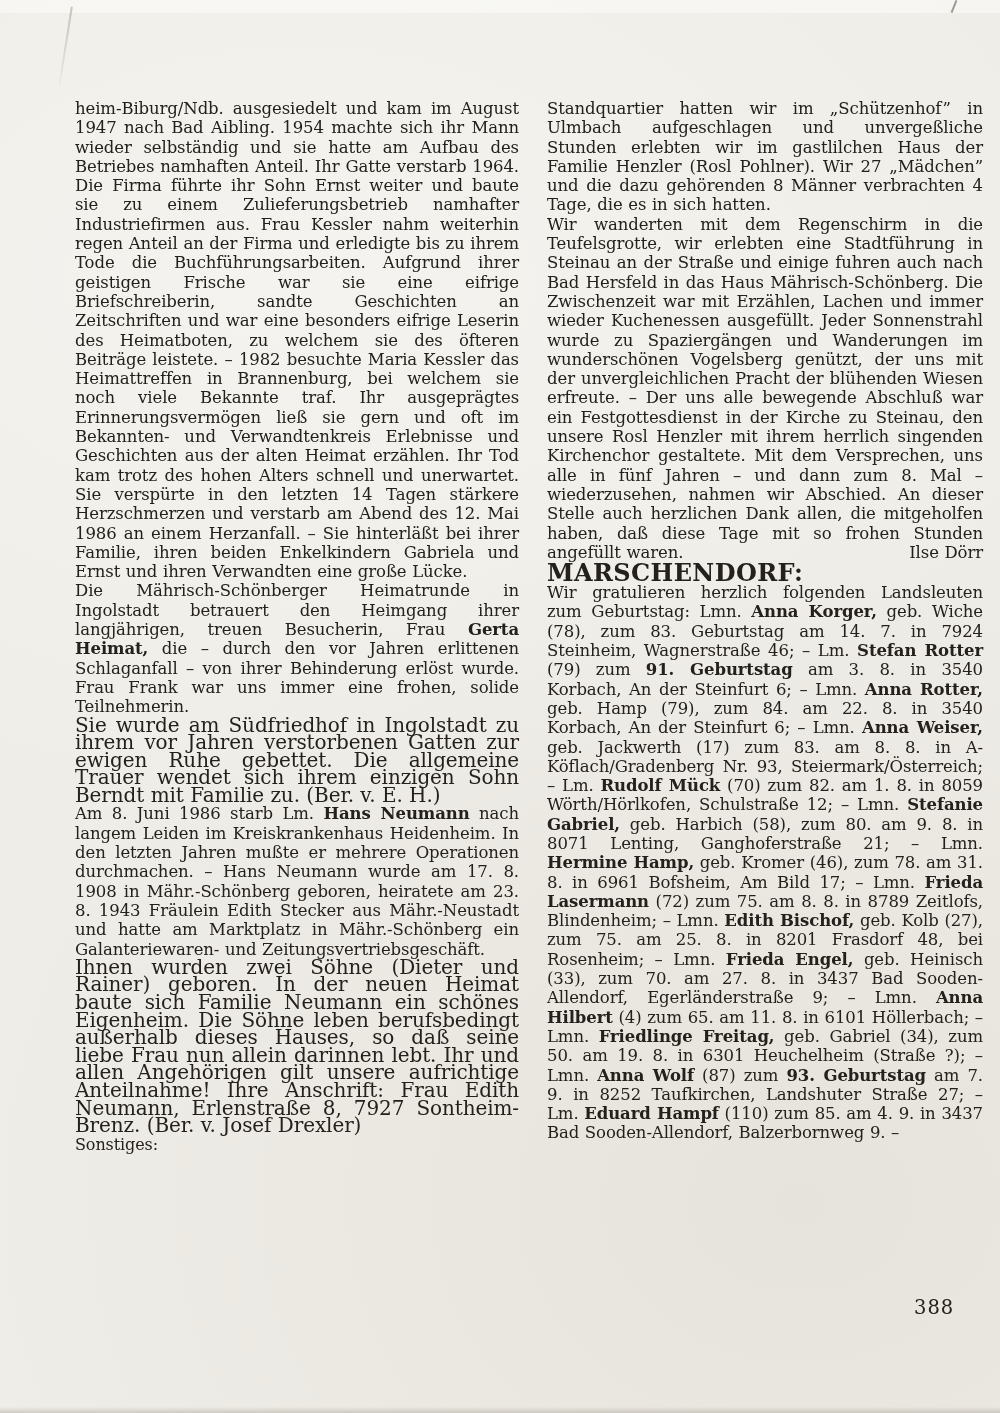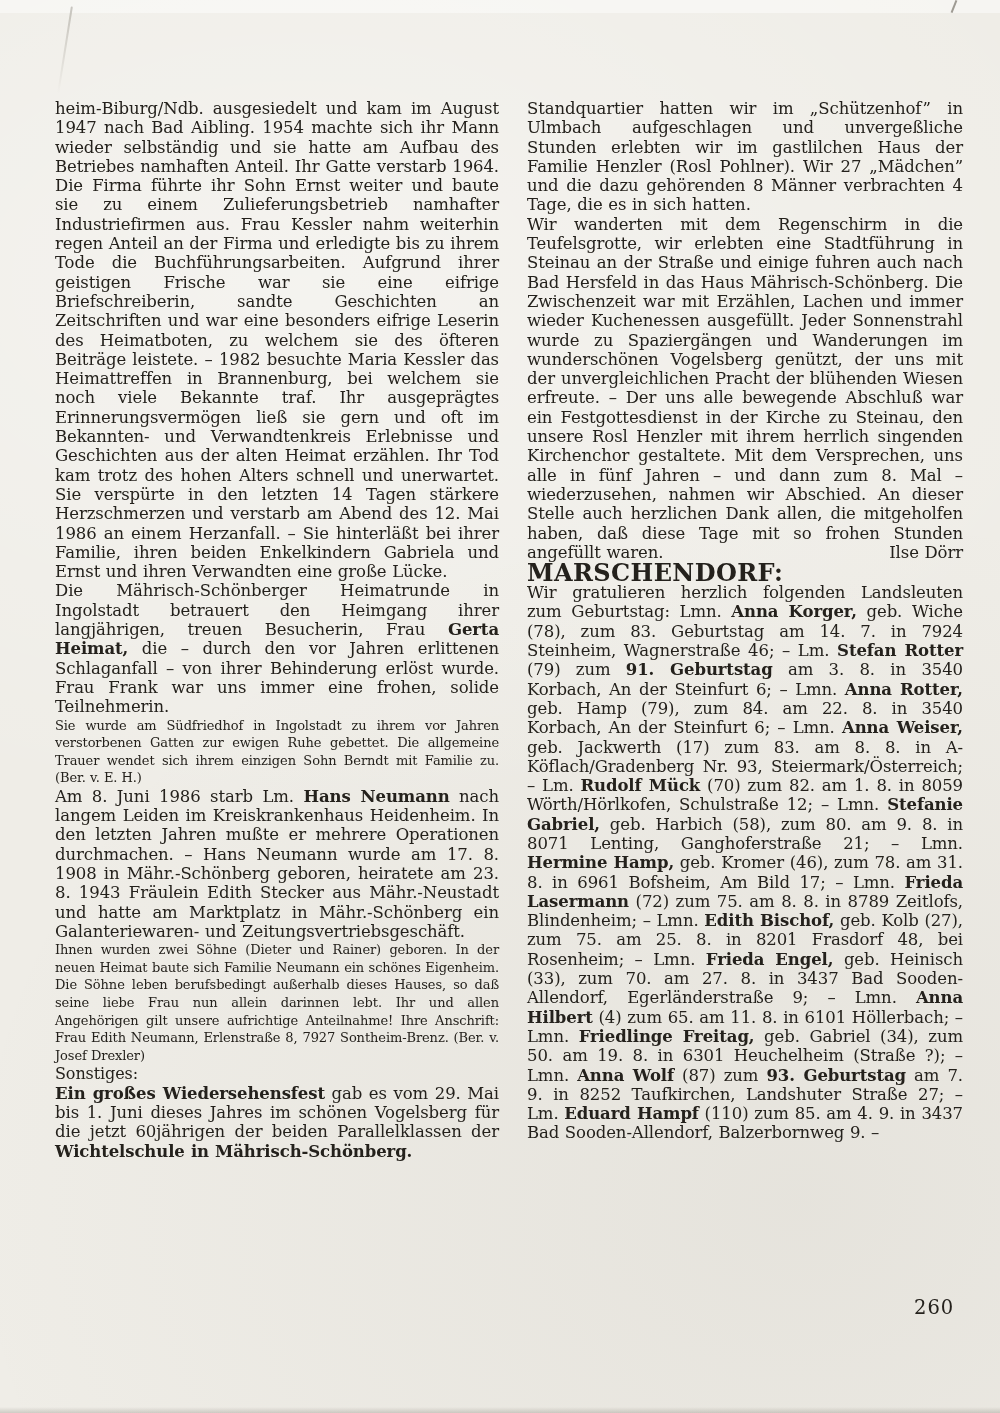--- a/index.html
+++ b/index.html
@@ -36,27 +36,28 @@
   }
   .top-light {
     position: absolute; left: 0; top: 0; width: 100%; height: 13px;
     background: rgba(255,255,255,0.45);
   }
 
   .col {
     position: absolute; top: 99px;
     text-align: justify;
     letter-spacing: -0.1px;
+    margin-left: 20px;
   }
   .col-left  { left: 55px;  width: 444px; }
   .col-right { left: 527px; width: 436px; }
 
   .col p, .col h3 { margin: 0; }
   .para       { font-size: 16.5px; line-height: 19.3px; word-spacing: 0.5px; }
-  .para-small { font-size: 13px; line-height: 17.6px; word-spacing: 0.2px; }
+  .para-small { font-size: 20px; line-height: 17.6px; word-spacing: 0.2px; }
   .heading    { font-size: 16px; line-height: 19.3px; font-weight: normal; }
   .heading-caps { font-size: 24px; line-height: 21px; font-weight: bold; letter-spacing: 0.4px; }
 
   .gap-sm { margin-top: 9px; }
   .gap-md { margin-top: 20px; }
   .gap-lg { margin-top: 27px; }
 
   .b   { font-weight: bold; }
   .sig { float: right; font-weight: normal; }
 
@@ -74,26 +75,25 @@
   <div class="crease"></div>
   <div class="scratch"></div>
 
   <div class="col col-left">
     <p class="para"><span>heim-Biburg/Ndb. ausgesiedelt und kam im August 1947 nach Bad Aibling. 1954 machte sich ihr Mann wieder selbständig und sie hatte am Aufbau des Betriebes namhaften Anteil. Ihr Gatte verstarb 1964. Die Firma führte ihr Sohn Ernst weiter und baute sie zu einem Zulieferungsbetrieb namhafter Industriefirmen aus. Frau Kessler nahm weiterhin regen Anteil an der Firma und erledigte bis zu ihrem Tode die Buchführungsarbeiten. Aufgrund ihrer geistigen Frische war sie eine eifrige Briefschreiberin, sandte Geschichten an Zeitschriften und war eine besonders eifrige Leserin des Heimatboten, zu welchem sie des öfteren Beiträge leistete. – 1982 besuchte Maria Kessler das Heimattreffen in Brannenburg, bei welchem sie noch viele Bekannte traf. Ihr ausgeprägtes Erinnerungsvermögen ließ sie gern und oft im Bekannten- und Verwandtenkreis Erlebnisse und Geschichten aus der alten Heimat erzählen. Ihr Tod kam trotz des hohen Alters schnell und unerwartet. Sie verspürte in den letzten 14 Tagen stärkere Herzschmerzen und verstarb am Abend des 12. Mai 1986 an einem Herzanfall. – Sie hinterläßt bei ihrer Familie, ihren beiden Enkelkindern Gabriela und Ernst und ihren Verwandten eine große Lücke.</span></p>
     <p class="para gap-sm"><span>Die Mährisch-Schönberger Heimatrunde in Ingolstadt betrauert den Heimgang ihrer langjährigen, treuen Besucherin, Frau </span><span class="b">Gerta Heimat,</span><span> die – durch den vor Jahren erlittenen Schlaganfall – von ihrer Behinderung erlöst wurde. Frau Frank war uns immer eine frohen, solide Teilnehmerin.</span></p>
     <p class="para-small"><span>Sie wurde am Südfriedhof in Ingolstadt zu ihrem vor Jahren verstorbenen Gatten zur ewigen Ruhe gebettet. Die allgemeine Trauer wendet sich ihrem einzigen Sohn Berndt mit Familie zu. (Ber. v. E. H.)</span></p>
     <p class="para gap-sm"><span>Am 8. Juni 1986 starb Lm. </span><span class="b">Hans Neumann</span><span> nach langem Leiden im Kreiskrankenhaus Heidenheim. In den letzten Jahren mußte er mehrere Operationen durchmachen. – Hans Neumann wurde am 17. 8. 1908 in Mähr.-Schönberg geboren, heiratete am 23. 8. 1943 Fräulein Edith Stecker aus Mähr.-Neustadt und hatte am Marktplatz in Mähr.-Schönberg ein Galanteriewaren- und Zeitungsvertriebsgeschäft.</span></p>
     <p class="para-small"><span>Ihnen wurden zwei Söhne (Dieter und Rainer) geboren. In der neuen Heimat baute sich Familie Neumann ein schönes Eigenheim. Die Söhne leben berufsbedingt außerhalb dieses Hauses, so daß seine liebe Frau nun allein darinnen lebt. Ihr und allen Angehörigen gilt unsere aufrichtige Anteilnahme! Ihre Anschrift: Frau Edith Neumann, Erlenstraße 8, 7927 Sontheim-Brenz. (Ber. v. Josef Drexler)</span></p>
     <h3 class="heading gap-md"><span>Sonstiges:</span></h3>
-    <p class="para"><span class="b">Ein großes Wiedersehensfest</span><span> gab es vom 29. Mai bis 1. Juni dieses Jahres im schönen Vogelsberg für die jetzt 60jährigen der beiden Parallelklassen der </span><span class="b">Wichtelschule in Mährisch-Schönberg.</span></p>
   </div>
 
   <div class="col col-right">
     <p class="para"><span>Standquartier hatten wir im „Schützenhof” in Ulmbach aufgeschlagen und unvergeßliche Stunden erlebten wir im gastlilchen Haus der Familie Henzler (Rosl Pohlner). Wir 27 „Mädchen” und die dazu gehörenden 8 Männer verbrachten 4 Tage, die es in sich hatten.</span></p>
     <p class="para"><span>Wir wanderten mit dem Regenschirm in die Teufelsgrotte, wir erlebten eine Stadtführung in Steinau an der Straße und einige fuhren auch nach Bad Hersfeld in das Haus Mährisch-Schönberg. Die Zwischenzeit war mit Erzählen, Lachen und immer wieder Kuchenessen ausgefüllt. Jeder Sonnenstrahl wurde zu Spaziergängen und Wanderungen im wunderschönen Vogelsberg genützt, der uns mit der unvergleichlichen Pracht der blühenden Wiesen erfreute. – Der uns alle bewegende Abschluß war ein Festgottesdienst in der Kirche zu Steinau, den unsere Rosl Henzler mit ihrem herrlich singenden Kirchenchor gestaltete. Mit dem Versprechen, uns alle in fünf Jahren – und dann zum 8. Mal – wiederzusehen, nahmen wir Abschied. An dieser Stelle auch herzlichen Dank allen, die mitgeholfen haben, daß diese Tage mit so frohen Stunden angefüllt waren.</span><span class="sig">Ilse Dörr</span></p>
     <h3 class="heading-caps gap-lg"><span>MARSCHENDORF:</span></h3>
     <p class="para gap-sm"><span>Wir gratulieren herzlich folgenden Landsleuten zum Geburtstag: Lmn. </span><span class="b">Anna Korger,</span><span> geb. Wiche (78), zum 83. Geburtstag am 14. 7. in 7924 Steinheim, Wagnerstraße 46; – Lm. </span><span class="b">Stefan Rotter</span><span> (79) zum </span><span class="b">91. Geburtstag</span><span> am 3. 8. in 3540 Korbach, An der Steinfurt 6; – Lmn. </span><span class="b">Anna Rotter,</span><span> geb. Hamp (79), zum 84. am 22. 8. in 3540 Korbach, An der Steinfurt 6; – Lmn. </span><span class="b">Anna Weiser,</span><span> geb. Jackwerth (17) zum 83. am 8. 8. in A-Köflach/Gradenberg Nr. 93, Steiermark/Österreich; – Lm. </span><span class="b">Rudolf Mück</span><span> (70) zum 82. am 1. 8. in 8059 Wörth/Hörlkofen, Schulstraße 12; – Lmn. </span><span class="b">Stefanie Gabriel,</span><span> geb. Harbich (58), zum 80. am 9. 8. in 8071 Lenting, Ganghoferstraße 21; – Lmn. </span><span class="b">Hermine Hamp,</span><span> geb. Kromer (46), zum 78. am 31. 8. in 6961 Bofsheim, Am Bild 17; – Lmn. </span><span class="b">Frieda Lasermann</span><span> (72) zum 75. am 8. 8. in 8789 Zeitlofs, Blindenheim; – Lmn. </span><span class="b">Edith Bischof,</span><span> geb. Kolb (27), zum 75. am 25. 8. in 8201 Frasdorf 48, bei Rosenheim; – Lmn. </span><span class="b">Frieda Engel,</span><span> geb. Heinisch (33), zum 70. am 27. 8. in 3437 Bad Sooden-Allendorf, Egerländerstraße 9; – Lmn. </span><span class="b">Anna Hilbert</span><span> (4) zum 65. am 11. 8. in 6101 Höllerbach; – Lmn. </span><span class="b">Friedlinge Freitag,</span><span> geb. Gabriel (34), zum 50. am 19. 8. in 6301 Heuchelheim (Straße ?); – Lmn. </span><span class="b">Anna Wolf</span><span> (87) zum </span><span class="b">93. Geburtstag</span><span> am 7. 9. in 8252 Taufkirchen, Landshuter Straße 27; – Lm. </span><span class="b">Eduard Hampf</span><span> (110) zum 85. am 4. 9. in 3437 Bad Sooden-Allendorf, Balzerbornweg 9. –</span></p>
   </div>
 
-  <div class="page-number">260</div>
+  <div class="page-number">388</div>
 
   <div class="bottom-shade"></div>
 </div>
 
 </body></html>

